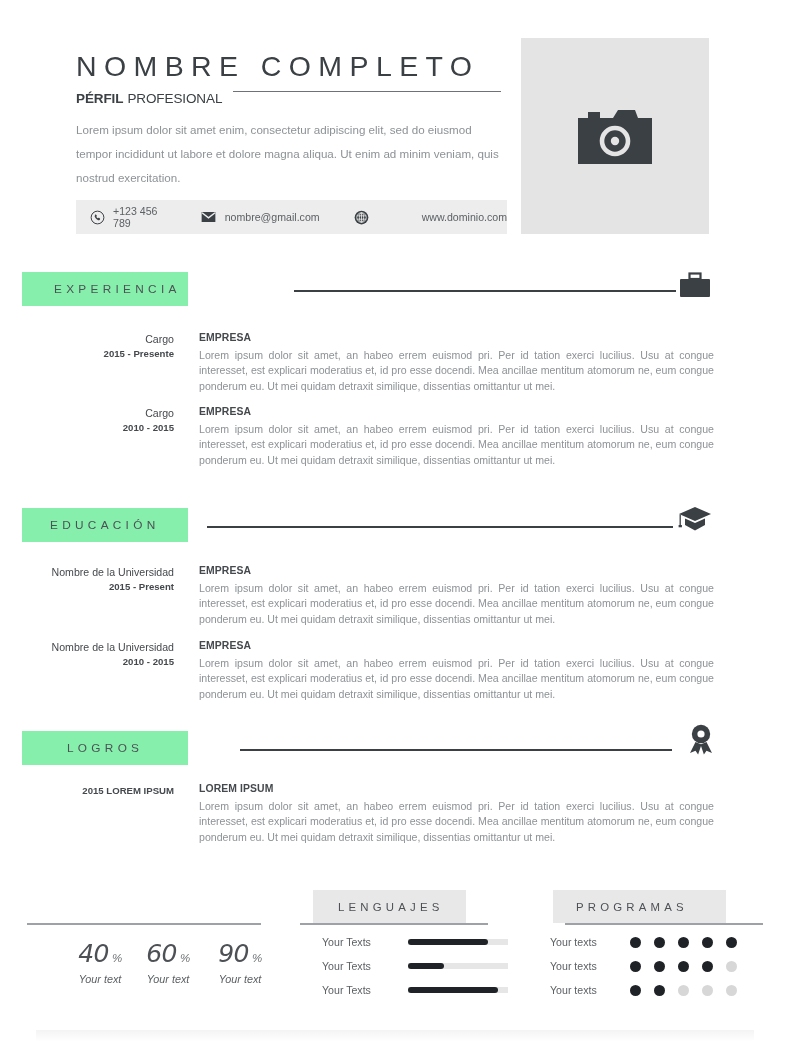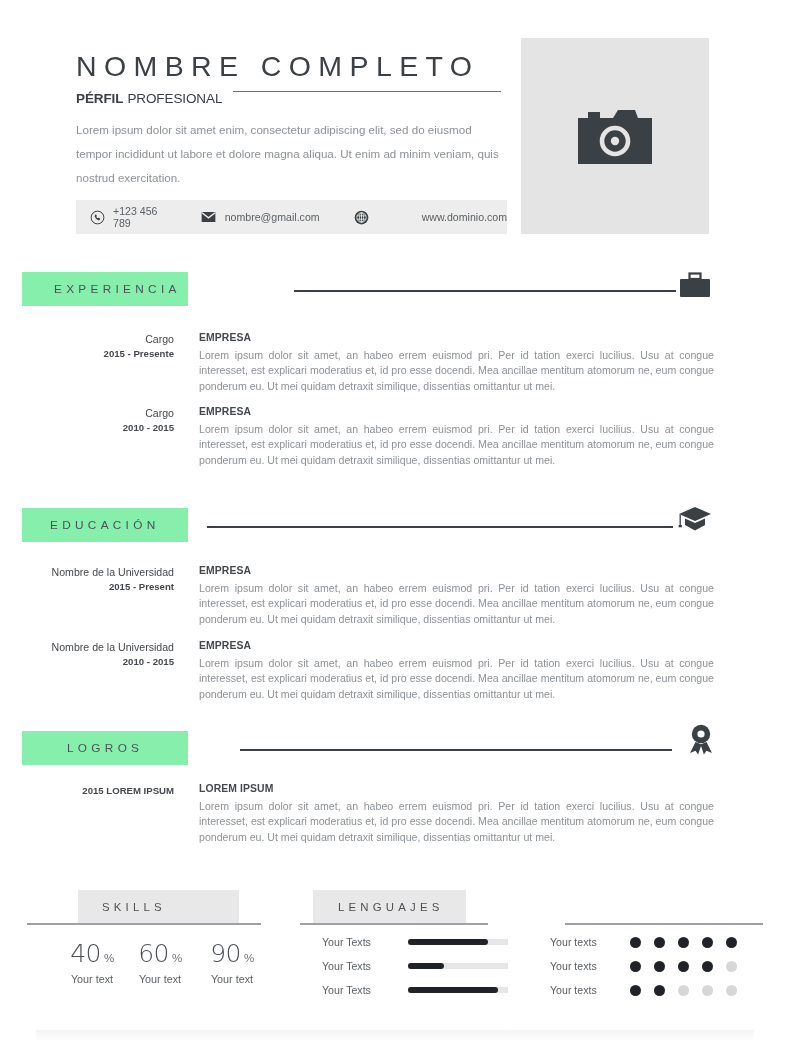--- a/index.html
+++ b/index.html
@@ -371,26 +371,23 @@
   <div class="entry-left" style="left:22px; top:0; width:152px;">
     <div class="entry-date">2015 LOREM IPSUM</div>
   </div>
   <div class="entry-right" style="left:199px; top:0; width:515px;">
     <div class="entry-company">LOREM IPSUM</div>
     <div class="entry-body">Lorem ipsum dolor sit amet, an habeo errem euismod pri. Per id tation exerci lucilius. Usu at congue interesset, est explicari moderatius et, id pro esse docendi. Mea ancillae mentitum atomorum ne, eum congue ponderum eu. Ut mei quidam detraxit similique, dissentias omittantur ut mei.</div>
   </div>
 </div>
 
 <div class="panel" style="left:0; top:890px; width:290px; height:120px;">
-  <div class="panel-chip" style="left:78px; width:161px; padding-left:24px;">
-    <span>SKILLS</span>
-  </div>
   <div class="panel-rule" style="left:27px; top:33px; width:234px;"></div>
 
-  <div class="skill-group" style="left:60px; top:50px;">
+  <div class="skill-group" style="left:68px; top:50px;font-style:italic;">
     <div class="skill-item" style="width:64px;">
       <div class="skill-num"><span>40</span><span class="skill-pct">%</span></div>
       <div class="skill-label">Your text</div>
     </div>
     <div class="skill-item" style="width:72px;">
       <div class="skill-num"><span>60</span><span class="skill-pct">%</span></div>
       <div class="skill-label">Your text</div>
     </div>
     <div class="skill-item" style="width:72px;">
       <div class="skill-num"><span>90</span><span class="skill-pct">%</span></div>
@@ -419,20 +416,23 @@
   </div>
   <div class="lang-row" style="left:22px; top:94px;">
     <span class="lang-label">Your Texts</span>
     <span class="lang-track">
       <span class="lang-fill" style="width:90%"></span>
     </span>
   </div>
 </div>
 
 <div class="panel" style="left:540px; top:890px; width:240px; height:120px;">
+  <div class="panel-chip" style="left:13px; width:173px; padding-left:23px;">
+    <span>PROGRAMAS</span>
+  </div>
   <div class="panel-rule" style="left:25px; top:33px; width:198px;"></div>
 
   <div class="prog-row" style="left:10px; top:46px;">
     <span class="prog-label">Your texts</span>
     <span class="prog-dots">
       <span class="prog-dot"></span>
       <span class="prog-dot"></span>
       <span class="prog-dot"></span>
       <span class="prog-dot"></span>
       <span class="prog-dot"></span>

